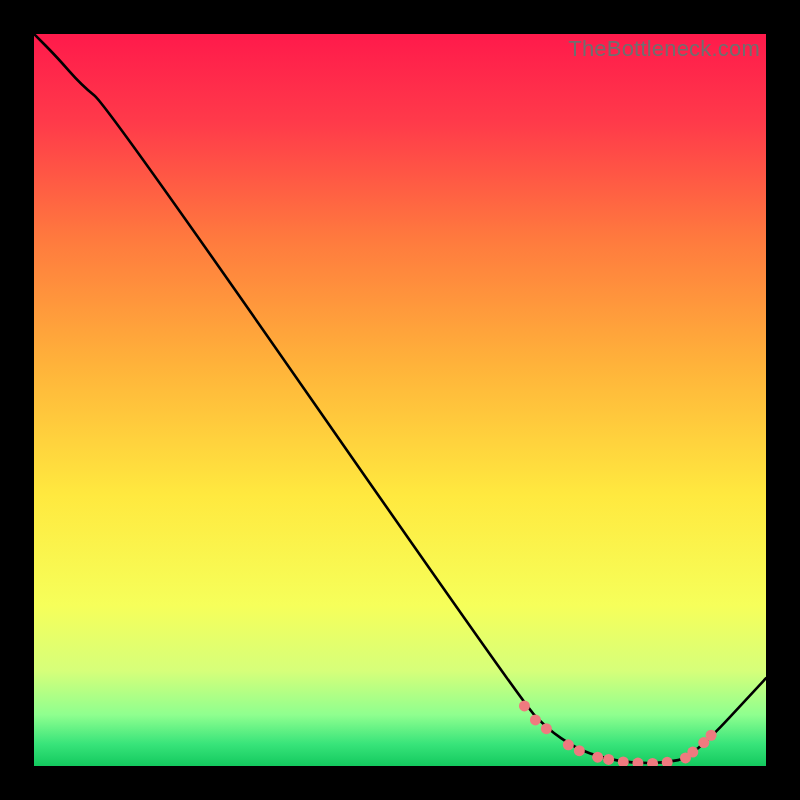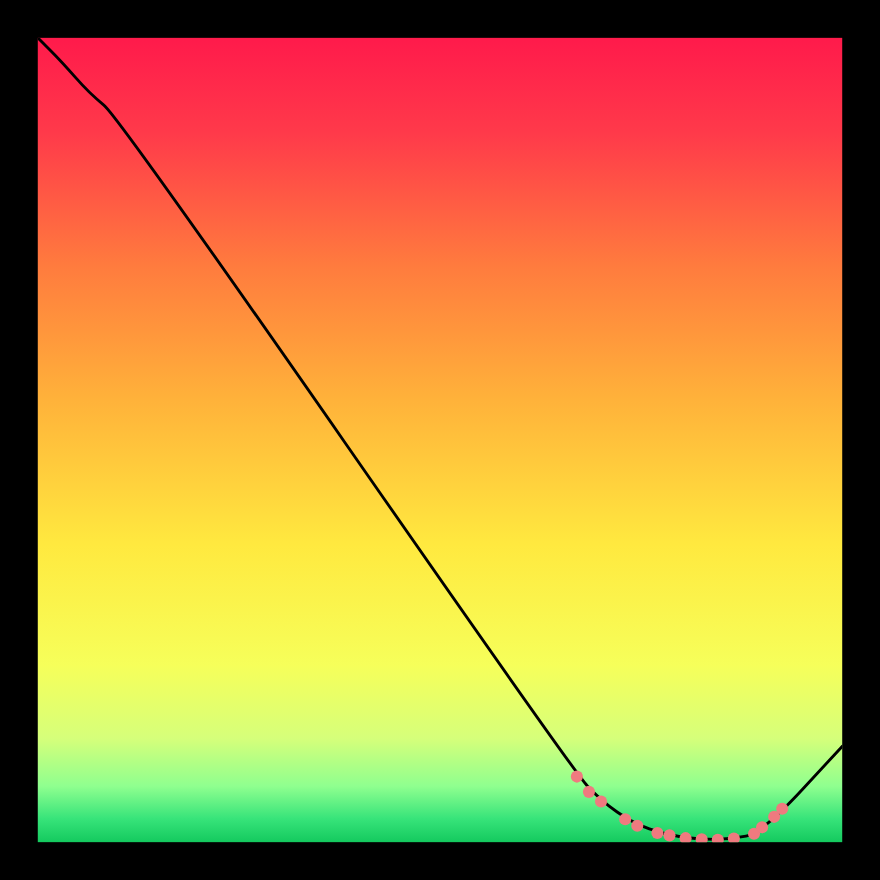--- a/index.html
+++ b/index.html
@@ -34,20 +34,21 @@
     font-weight: 500;
     letter-spacing: 0.2px;
     z-index: 10;
   }
   svg { display: block; }
 </style>
 </head>
 <body>
 
 <div class="frame">
+  <div class="watermark">TheBottleneck.com</div>
   <div class="plot">
     <svg id="chart-svg" width="732" height="732" viewBox="0 0 732 732" preserveAspectRatio="none">
       <defs>
         <linearGradient id="bg-grad" x1="0" y1="0" x2="0" y2="1">
             <stop offset="0%" stop-color="#ff1a4b"></stop>
             <stop offset="12%" stop-color="#ff3a4a"></stop>
             <stop offset="28%" stop-color="#ff7a3e"></stop>
             <stop offset="45%" stop-color="#ffb23a"></stop>
             <stop offset="63%" stop-color="#ffe93f"></stop>
             <stop offset="78%" stop-color="#f6ff5a"></stop>

